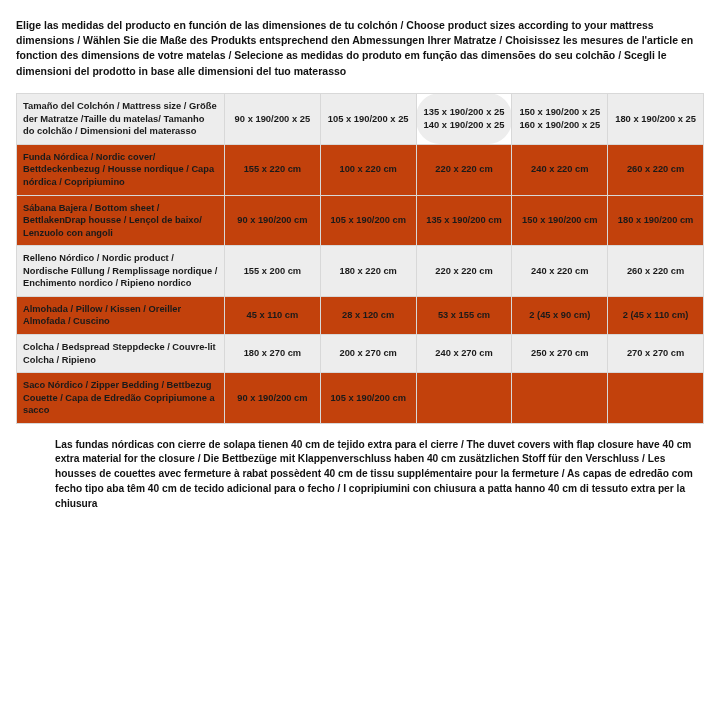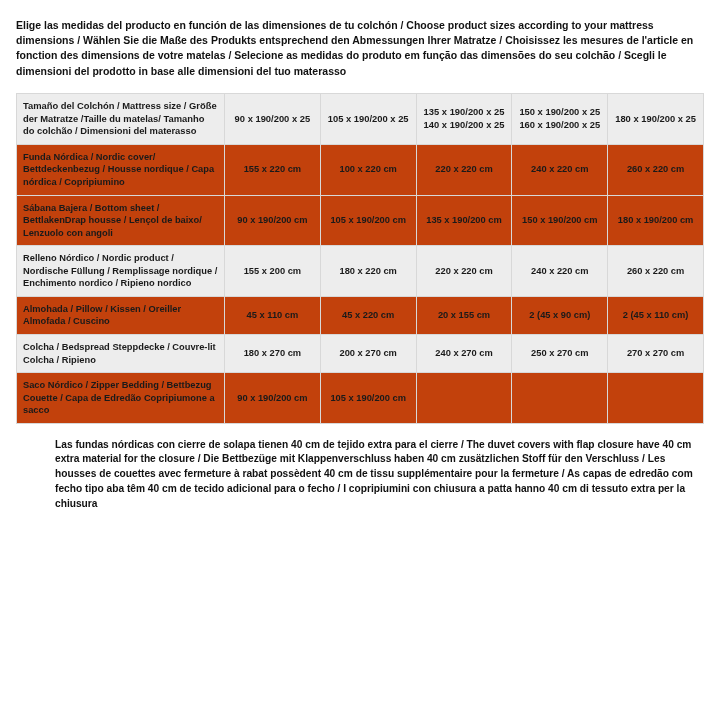--- a/index.html
+++ b/index.html
@@ -87,21 +87,21 @@
 <div class="page">
 
   <div class="intro">Elige las medidas del producto en función de las dimensiones de tu colchón / Choose product sizes according to your mattress dimensions / Wählen Sie die Maße des Produkts entsprechend den Abmessungen Ihrer Matratze / Choisissez les mesures de l'article en fonction des dimensions de votre matelas / Selecione as medidas do produto em função das dimensões do seu colchão / Scegli le dimensioni del prodotto in base alle dimensioni del tuo materasso</div>
 
   <table class="sizes">
     <tbody>
       <tr class="header">
         <td class="rowhead">Tamaño del Colchón / Mattress size / Größe der Matratze /Taille du matelas/ Tamanho do colchão / Dimensioni del materasso</td>
         <td class="val hdr-two-line">90 x 190/200 x 25</td>
         <td class="val hdr-two-line">105 x 190/200 x 25</td>
-        <td class="val hdr-two-line" style="white-space:pre-line;">135 x 190/200 x 25
+        <td class="val hdr-two-line" style="white-space:pre-line;border-radius:24px;">135 x 190/200 x 25
 140 x 190/200 x 25</td>
         <td class="val hdr-two-line" style="white-space:pre-line;">150 x 190/200 x 25
 160 x 190/200 x 25</td>
         <td class="val hdr-two-line">180 x 190/200 x 25</td>
       </tr>
 
       <tr class="plain">
         <td class="rowhead">Funda Nórdica /  Nordic cover/ Bettdeckenbezug / Housse nordique / Capa nórdica / Copripiumino</td>
         <td class="val">155 x 220 cm</td>
         <td class="val">100 x 220 cm</td>
@@ -125,22 +125,22 @@
         <td class="val">155 x 200 cm</td>
         <td class="val">180 x 220 cm</td>
         <td class="val">220 x 220 cm</td>
         <td class="val">240 x 220 cm</td>
         <td class="val">260 x 220 cm</td>
       </tr>
 
       <tr class="plain">
         <td class="rowhead">Almohada / Pillow / Kissen / Oreiller Almofada / Cuscino</td>
         <td class="val">45 x 110 cm</td>
-        <td class="val">45 x 220 cm</td>
-        <td class="val">20 x 155 cm</td>
+        <td class="val">28 x 120 cm</td>
+        <td class="val">53 x 155 cm</td>
         <td class="val">2 (45 x 90 cm)</td>
         <td class="val">2 (45 x 110 cm)</td>
       </tr>
 
       <tr class="shade">
         <td class="rowhead">Colcha / Bedspread Steppdecke / Couvre-lit Colcha / Ripieno</td>
         <td class="val">180 x 270 cm</td>
         <td class="val">200 x 270 cm</td>
         <td class="val">240 x 270 cm</td>
         <td class="val">250 x 270 cm</td>

